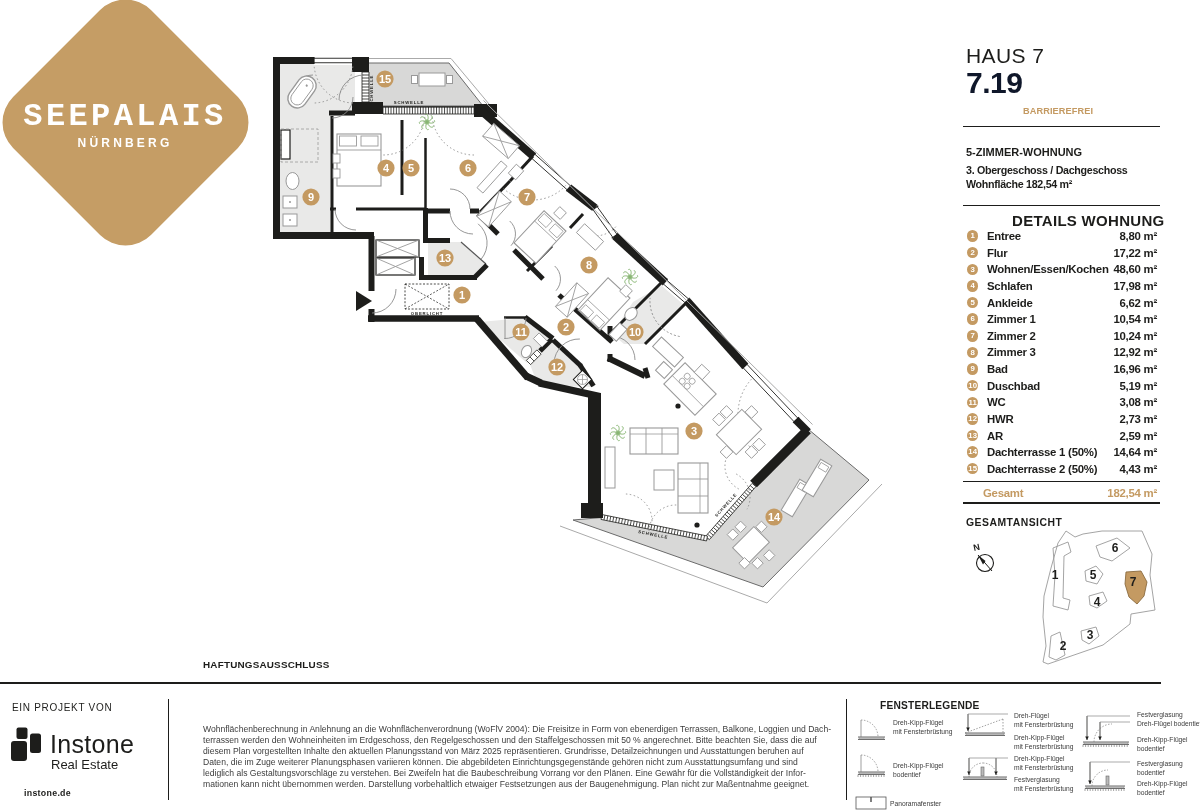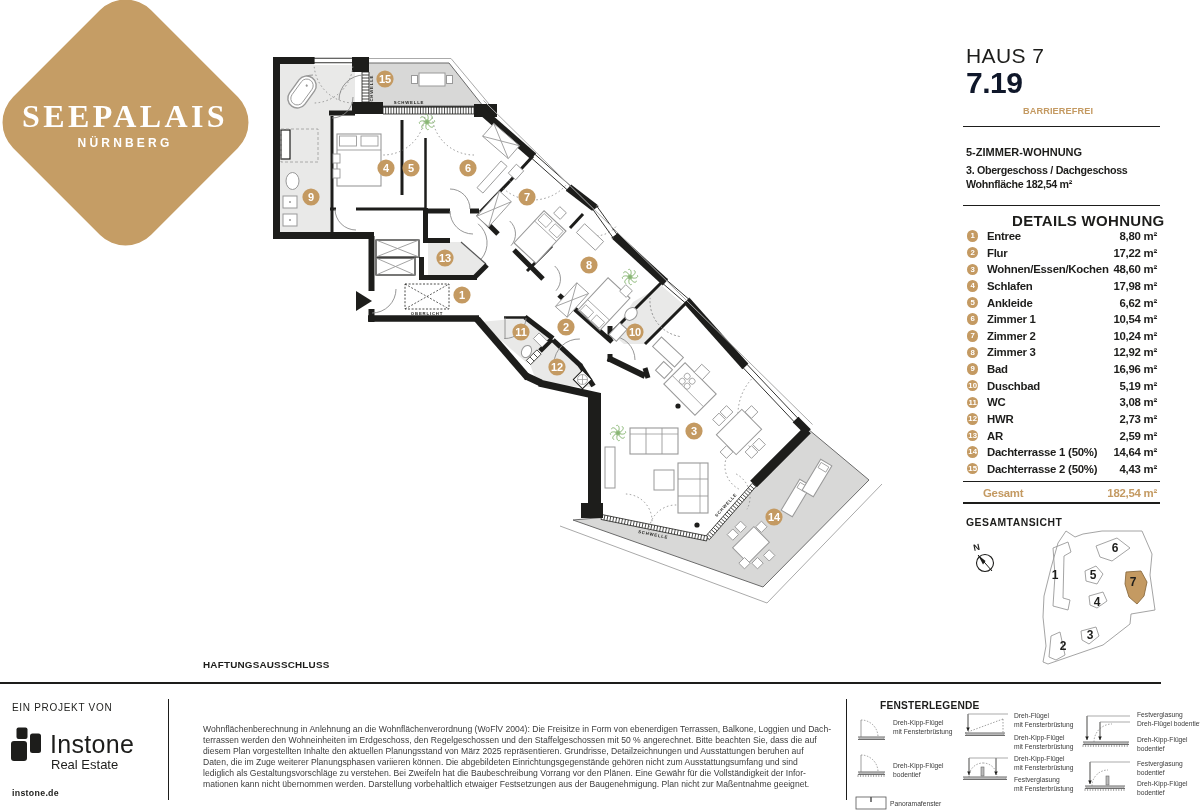--- a/index.html
+++ b/index.html
@@ -2,21 +2,21 @@
 <html><head>
 <meta charset="utf-8">
 <style>
   html,body{margin:0;padding:0;}
   body{width:1200px;height:812px;position:relative;overflow:hidden;background:#fff;
        font-family:"Liberation Sans",sans-serif;color:#1d1d1b;}
   .abs{position:absolute;}
   #diamond{position:absolute;left:27.5px;top:25px;width:195px;height:195px;background:#C59D65;
            border-radius:36px;transform:rotate(45deg);}
   .seep{position:absolute;left:0;top:98px;width:250px;text-align:center;
-        font-family:Liberation Serif, serif;font-size:32px;letter-spacing:3.4px;color:#fff;font-weight:600;}
+        font-family:Liberation Mono, monospace;font-size:32px;letter-spacing:3.4px;color:#fff;font-weight:600;}
   .nurn{position:absolute;left:0;top:136px;width:250px;text-align:center;
         font-size:12px;font-weight:bold;letter-spacing:3.2px;color:#fff;}
   .haus{font-size:21px;letter-spacing:0.4px;color:#1d1d1b;position:absolute;left:966px;top:44px;font-weight:400;}
   .num719{font-size:30px;font-weight:bold;color:#0f172a;position:absolute;left:966px;top:66px;letter-spacing:-0.5px;}
   .barriere{font-size:9.2px;font-weight:bold;color:#C49A62;letter-spacing:0.1px;position:absolute;left:1023px;top:105.5px;text-align:center;}
   .rule{position:absolute;background:#1d1d1b;height:1.6px;left:963px;width:197px;}
   .h5z{position:absolute;left:966px;top:146px;font-size:11px;font-weight:bold;letter-spacing:0px;}
   .og{position:absolute;left:966px;top:164px;font-size:10.7px;font-weight:bold;letter-spacing:-0.3px;}
   .wf{position:absolute;left:966px;top:178px;font-size:10.7px;font-weight:bold;letter-spacing:-0.3px;}
   .dw{position:absolute;left:1012px;top:211.5px;font-size:15px;font-weight:bold;letter-spacing:0.3px;}
@@ -29,21 +29,21 @@
   .gat{position:absolute;left:966px;top:517px;font-size:10.4px;font-weight:bold;letter-spacing:0.5px;}
   .fline{position:absolute;left:0;top:682px;width:1161px;height:1.6px;background:#1d1d1b;}
   .epv{position:absolute;left:12px;top:701.5px;font-size:10px;font-weight:normal;letter-spacing:0.7px;}
   .vdiv1{position:absolute;left:168px;top:699px;width:1.4px;height:101px;background:#1d1d1b;}
   .vdiv2{position:absolute;left:846px;top:699px;width:1.4px;height:101px;background:#1d1d1b;}
   .haft{position:absolute;left:203px;top:659px;font-size:9.9px;font-weight:bold;letter-spacing:0.2px;}
   .disc{position:absolute;left:203px;top:723.5px;font-size:8.6px;line-height:11px;color:#3c3c3c;white-space:nowrap;}
   .fenst{position:absolute;left:880px;top:700px;font-size:10.2px;font-weight:bold;letter-spacing:0.2px;}
   .instone-name{position:absolute;left:50px;top:730px;font-size:25px;color:#1d1d1b;letter-spacing:0.3px;}
   .realestate{position:absolute;left:51px;top:757px;font-size:13px;color:#1d1d1b;}
-  .instde{position:absolute;left:12px;top:788px;font-size:8.8px;font-weight:bold;letter-spacing:0.3px;}
+  .instde{position:absolute;left:24px;top:788px;font-size:8.8px;font-weight:bold;letter-spacing:0.3px;}
   .leglab{position:absolute;font-size:6.7px;line-height:8.6px;color:#3a3a3a;white-space:nowrap;}
 </style>
 </head>
 <body>
 <div id="diamond"></div>
 <div class="seep">SEEPALAIS</div>
 <div class="nurn">NÜRNBERG</div>
 
 <div class="haus">HAUS 7</div>
 <div class="num719">7.19</div>

